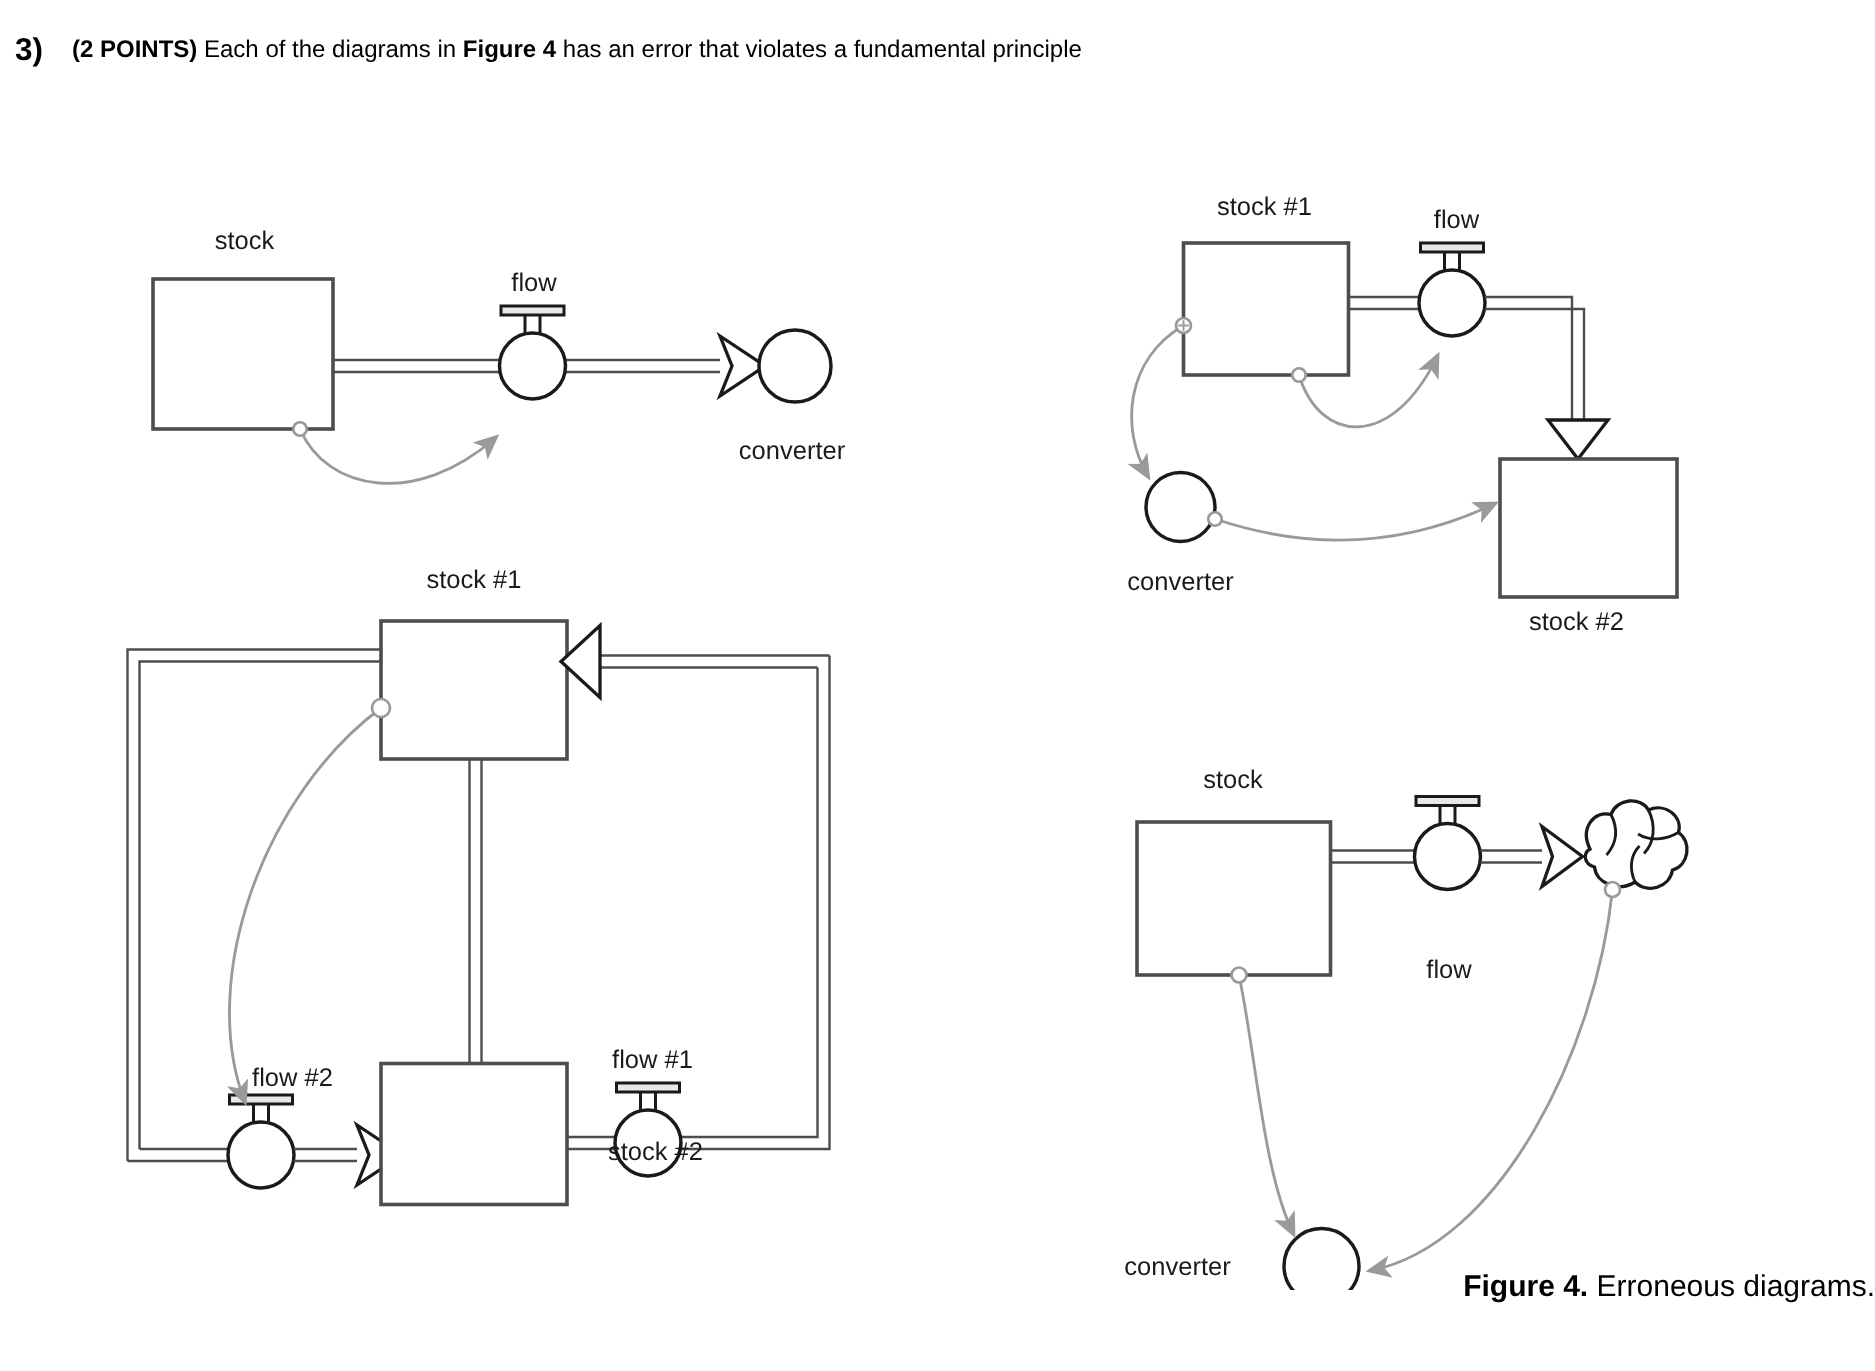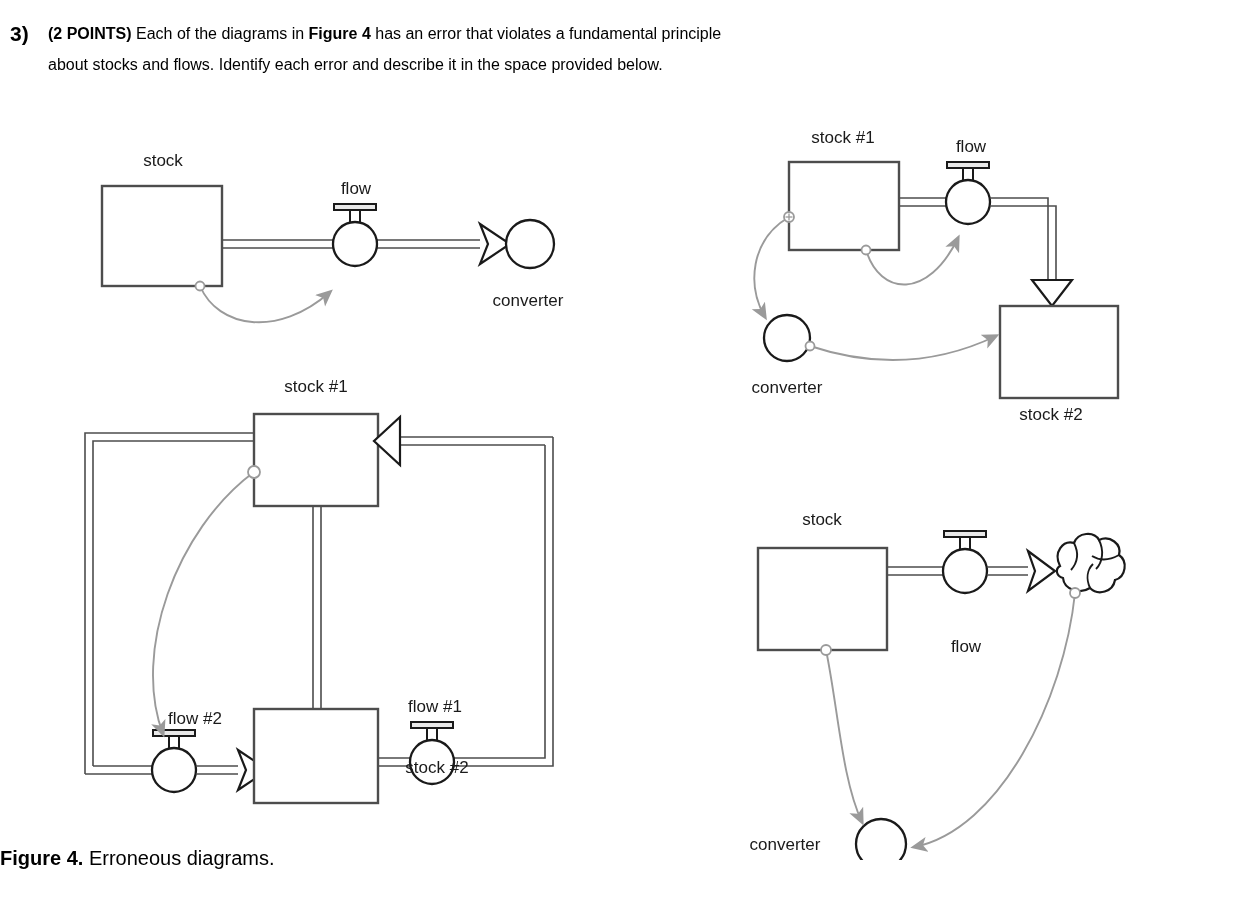--- a/index.html
+++ b/index.html
@@ -50,42 +50,41 @@
     width: 1250px;
     height: 760px;
   }
   #figure svg { display: block; }
 
   .caption {
     position: absolute;
     left: 0;
     top: 845px;
     width: 1250px;
-    text-align: left;
+    text-align: right;
     font-size: 20px;
     line-height: 26px;
   }
   .caption .cap-label { font-weight: bold; }
 
   
   text.dlabel {
     font-family: "Liberation Sans", sans-serif;
     font-size: 17px;
     fill: #1a1a1a;
   }
 </style>
 </head>
 <body>
 
 <div id="question">
   <div class="q-row">
     <div class="q-num">3)</div>
     <div class="q-body">
       <b>(2 POINTS)</b><span> Each of the diagrams in </span><b>Figure 4</b><span> has an error that violates a fundamental principle</span><br>
-      <span>about stocks and flows.  Identify each error and describe it in the space provided below.</span>
     </div>
   </div>
 </div>
 
 <div id="figure">
 <svg width="1250" height="760" viewBox="0 0 1250 760" xmlns="http://www.w3.org/2000/svg">
 
   <defs>
 
     <marker id="connArrow" markerWidth="10" markerHeight="10" refX="7" refY="4" orient="auto" markerUnits="strokeWidth">

